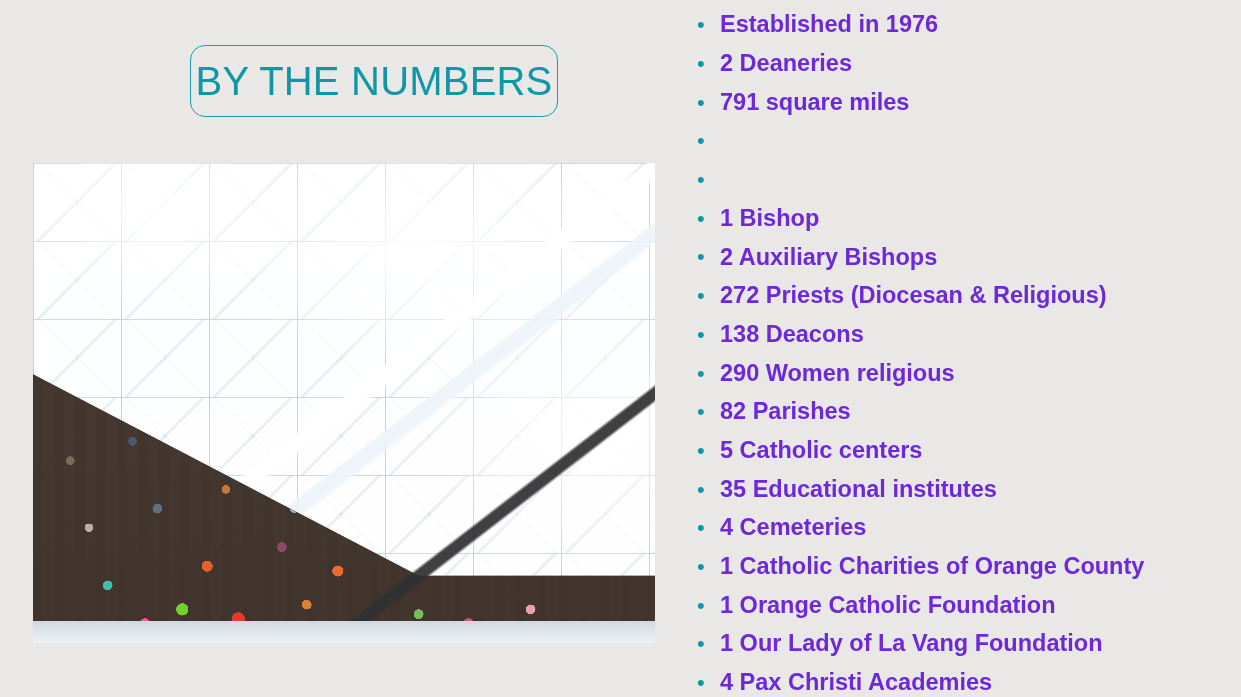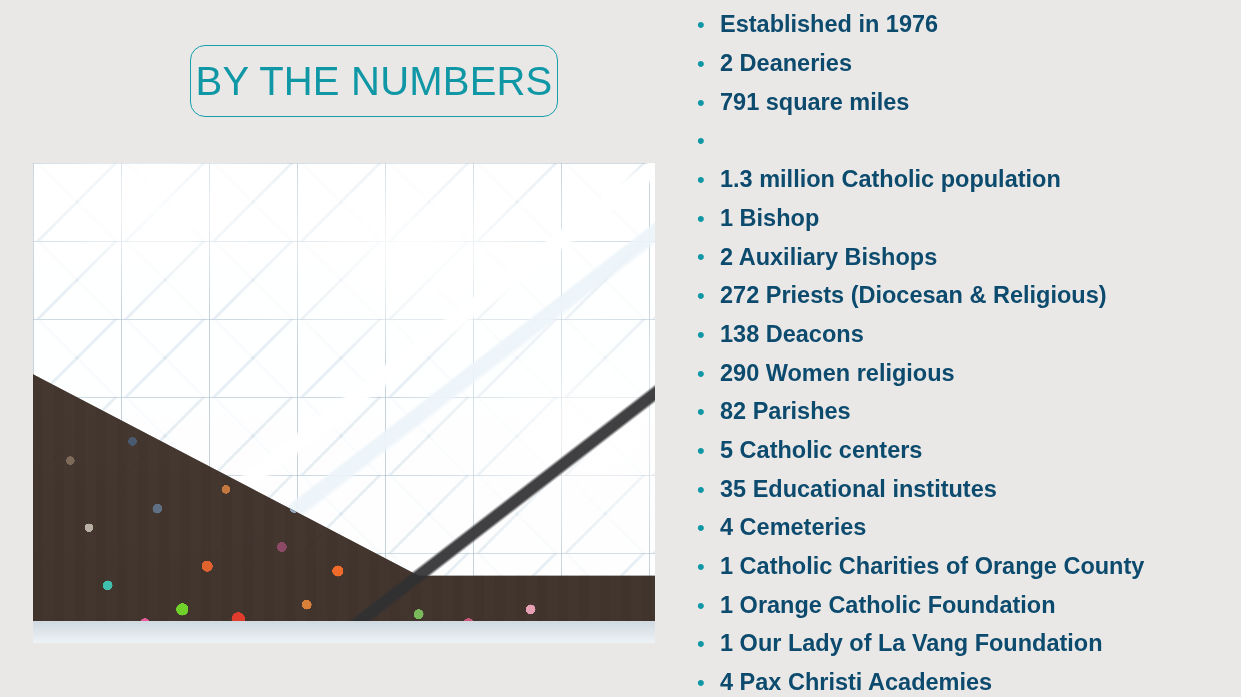--- a/index.html
+++ b/index.html
@@ -164,21 +164,21 @@
     width: 23px;
     flex: 0 0 23px;
     font-size: 22px;
     line-height: 1;
     text-align: left;
     color: #0f97a5;
   }
   .fact-label {
     font-size: 23.5px;
     font-weight: bold;
-    color: #0c4a6e;
+    color: #6d28d9;
     white-space: nowrap;
     line-height: 1.1;
   }
 </style>
 </head>
 <body>
 
 <div id="left-column">
 
   <div id="title-box">
@@ -208,21 +208,20 @@
     </div>
     <div class="fact-row">
       <span class="fact-bullet">•</span>
       <span class="fact-label">791 square miles</span>
     </div>
     <div class="fact-row">
       <span class="fact-bullet">•</span>
     </div>
     <div class="fact-row">
       <span class="fact-bullet">•</span>
-      <span class="fact-label">1.3 million Catholic population</span>
     </div>
     <div class="fact-row">
       <span class="fact-bullet">•</span>
       <span class="fact-label">1 Bishop</span>
     </div>
     <div class="fact-row">
       <span class="fact-bullet">•</span>
       <span class="fact-label">2 Auxiliary Bishops</span>
     </div>
     <div class="fact-row">

